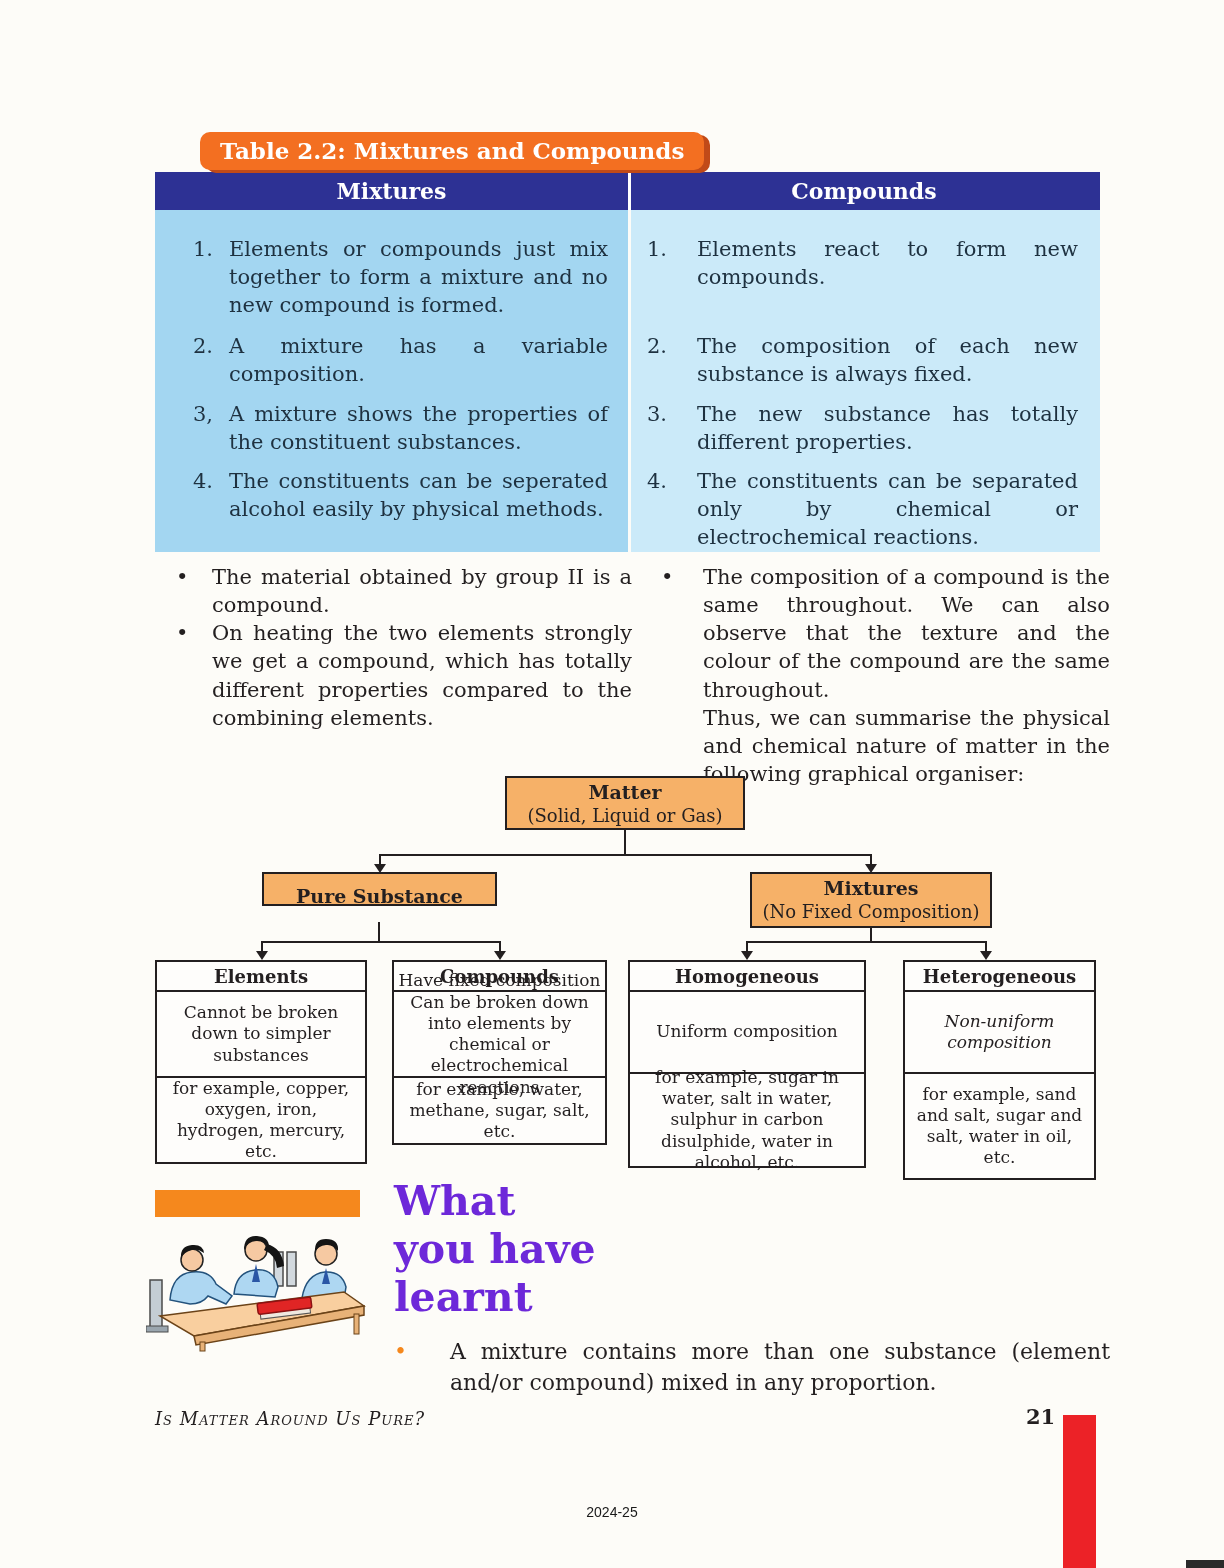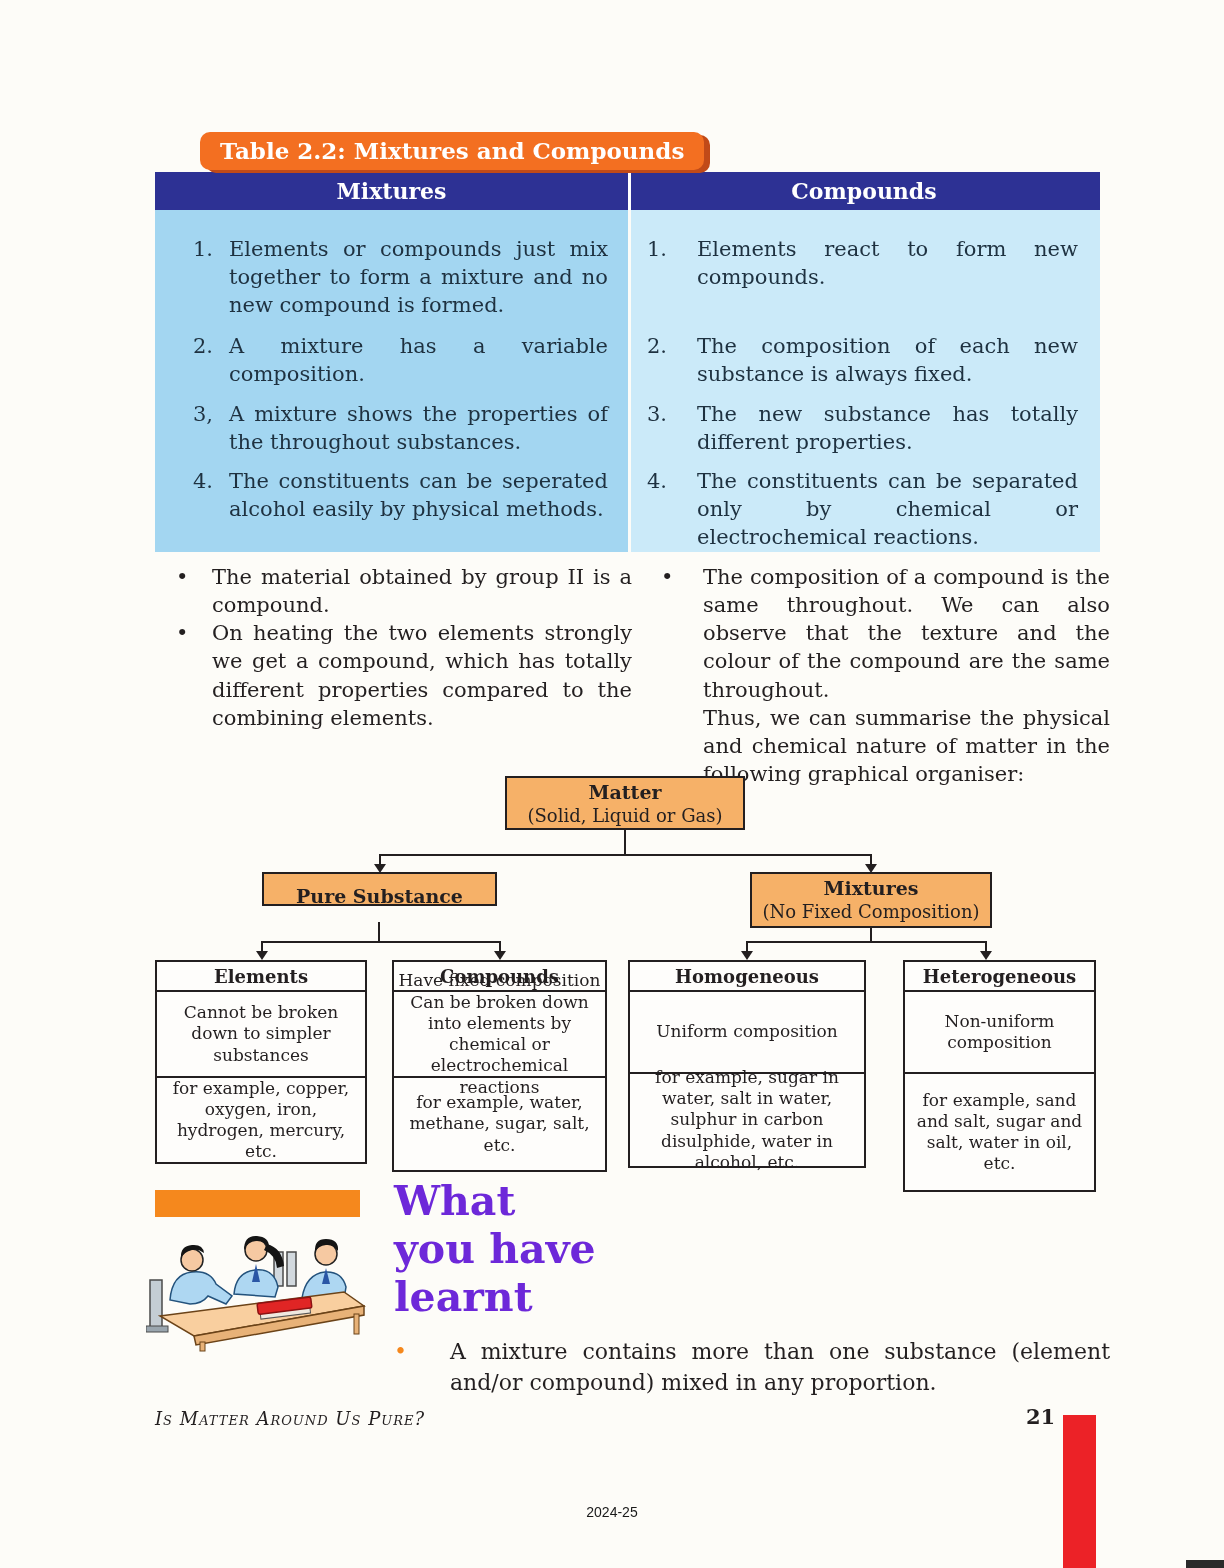--- a/index.html
+++ b/index.html
@@ -103,21 +103,21 @@
         <div class="titem row1">
           <span class="num">1.</span>
           <span class="txt">Elements or compounds just mix together to form a mixture and no new compound is formed.</span>
         </div>
         <div class="titem row2">
           <span class="num">2.</span>
           <span class="txt">A mixture has a variable composition.</span>
         </div>
         <div class="titem row3">
           <span class="num">3,</span>
-          <span class="txt">A mixture shows the properties of the throughout substances.</span>
+          <span class="txt">A mixture shows the properties of the constituent substances.</span>
         </div>
         <div class="titem">
           <span class="num">4.</span>
           <span class="txt">The constituents can be seperated alcohol easily by physical methods.</span>
         </div>
       </div>
       <div class="tcol tright">
         <div class="titem row1">
           <span class="num">1.</span>
           <span class="txt">Elements react to form new compounds.</span>
@@ -194,31 +194,31 @@
 
     <div class="fcol" style="left:155px; top:185px; width:212px;">
       <div class="fhdr">Elements</div>
       <div class="fdesc" style="height:88px;">Cannot be broken down to simpler substances</div>
       <div class="fex" style="height:88px;">for example, copper, oxygen, iron, hydrogen, mercury, etc.</div>
     </div>
     <div class="fcol" style="left:392px; top:185px; width:215px;">
       <div class="fhdr">Compounds</div>
       <div class="fdesc preline" style="height:88px;">Have fixed composition
 Can be broken down into elements by chemical or electrochemical reactions</div>
-      <div class="fex" style="height:96px;text-align:center;">for example, water, methane, sugar, salt, etc.</div>
+      <div class="fex" style="height:69px;text-align:center;">for example, water, methane, sugar, salt, etc.</div>
     </div>
     <div class="fcol" style="left:628px; top:185px; width:238px;">
       <div class="fhdr">Homogeneous</div>
       <div class="fdesc" style="height:84px;">Uniform composition</div>
       <div class="fex" style="height:96px;">for example, sugar in water, salt in water, sulphur in carbon disulphide, water in alcohol, etc.</div>
     </div>
     <div class="fcol" style="left:876px; top:185px; width:220px;padding-left:27px;">
       <div class="fhdr">Heterogeneous</div>
-      <div class="fdesc" style="height:84px;">Non-uniform composition</div>
-      <div class="fex" style="height:120px;">for example, sand and salt, sugar and salt, water in oil, etc.</div>
+      <div class="fdesc" style="height:84px;font-style:italic;">Non-uniform composition</div>
+      <div class="fex" style="height:108px;">for example, sand and salt, sugar and salt, water in oil, etc.</div>
     </div>
   </div>
 
   <div class="accent-bar"></div>
 
   <div class="illus">
     <svg width="232" height="132" viewBox="0 0 232 132">
 
       <rect x="4" y="60" width="12" height="50" fill="#c4cdd4" stroke="#4a4a4a" stroke-width="1.5"></rect>
       <rect x="0" y="106" width="22" height="6" fill="#9aa6af" stroke="#4a4a4a"></rect>

